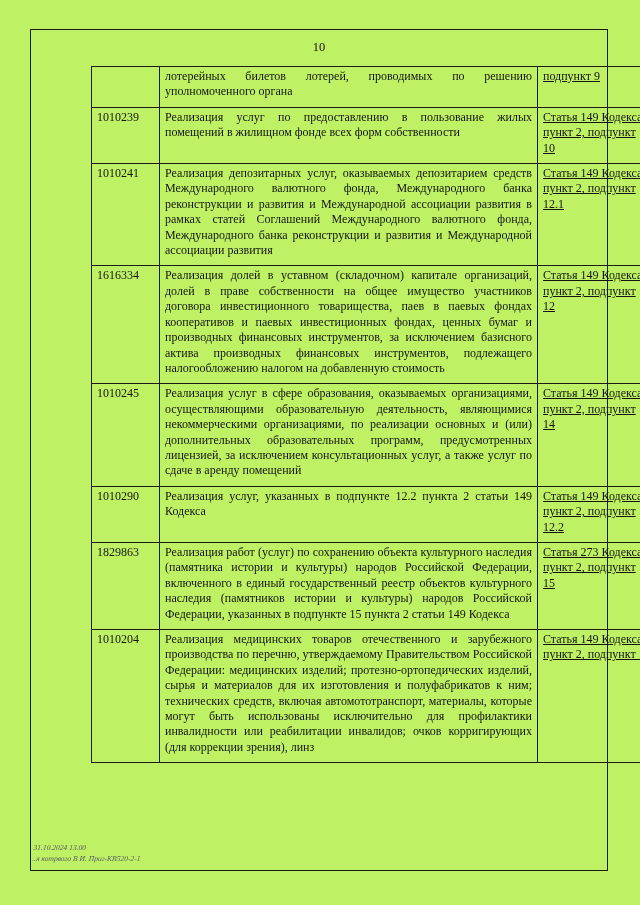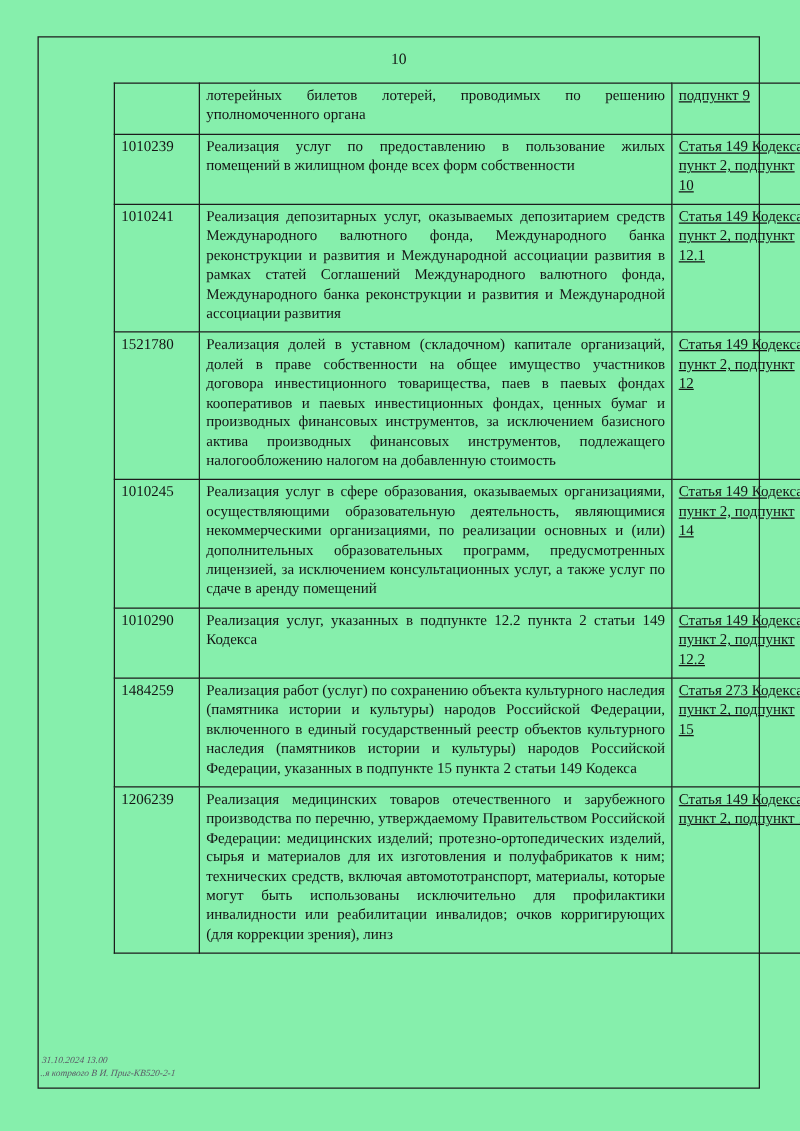--- a/index.html
+++ b/index.html
@@ -11,21 +11,21 @@
     width: 640px;
     height: 905px;
     position: relative;
     overflow: hidden;
     font-family: "Liberation Serif", serif;
     color: #141414;
   }
   .sheet {
     position: absolute;
     inset: 0;
-    background: #86efac;
+    background: #bef264;
   }
   .frame {
     position: absolute;
     left: 30px;
     top: 29px;
     width: 578px;
     height: 842px;
     border: 1.5px solid #1c1c1c;
     box-sizing: border-box;
   }
@@ -90,45 +90,45 @@
   </tr>
 
   <tr>
     <td class="col-code">1010241</td>
     <td class="col-desc">Реализация депозитарных услуг, оказываемых депозитарием средств Международного валютного фонда, Международного банка реконструкции и развития и Международной ассоциации развития в рамках статей Соглашений Международного валютного фонда, Международного банка реконструкции и развития и Международной ассоциации развития</td>
     <td class="col-ref">Статья 149 Кодекса, пункт 2, подпункт 12.1</td>
   </tr>
 
 
   <tr>
-    <td class="col-code">1521780</td>
+    <td class="col-code">1616334</td>
     <td class="col-desc">Реализация долей в уставном (складочном) капитале организаций, долей в праве собственности на общее имущество участников договора инвестиционного товарищества, паев в паевых фондах кооперативов и паевых инвестиционных фондах, ценных бумаг и производных финансовых инструментов, за исключением базисного актива производных финансовых инструментов, подлежащего налогообложению налогом на добавленную стоимость</td>
     <td class="col-ref">Статья 149 Кодекса, пункт 2, подпункт 12</td>
   </tr>
 
   <tr>
     <td class="col-code">1010245</td>
     <td class="col-desc">Реализация услуг в сфере образования, оказываемых организациями, осуществляющими образовательную деятельность, являющимися некоммерческими организациями, по реализации основных и (или) дополнительных образовательных программ, предусмотренных лицензией, за исключением консультационных услуг, а также услуг по сдаче в аренду помещений</td>
     <td class="col-ref">Статья 149 Кодекса, пункт 2, подпункт 14</td>
   </tr>
 
   <tr>
     <td class="col-code">1010290</td>
     <td class="col-desc">Реализация услуг, указанных в подпункте 12.2 пункта 2 статьи 149 Кодекса</td>
     <td class="col-ref">Статья 149 Кодекса, пункт 2, подпункт 12.2</td>
   </tr>
 
   <tr>
-    <td class="col-code">1484259</td>
+    <td class="col-code">1829863</td>
     <td class="col-desc">Реализация работ (услуг) по сохранению объекта культурного наследия (памятника истории и культуры) народов Российской Федерации, включенного в единый государственный реестр объектов культурного наследия (памятников истории и культуры) народов Российской Федерации, указанных в подпункте 15 пункта 2 статьи 149 Кодекса</td>
     <td class="col-ref">Статья 273 Кодекса, пункт 2, подпункт 15</td>
   </tr>
 
   <tr>
-    <td class="col-code">1206239</td>
+    <td class="col-code">1010204</td>
     <td class="col-desc">Реализация медицинских товаров отечественного и зарубежного производства по перечню, утверждаемому Правительством Российской Федерации: медицинских изделий; протезно-ортопедических изделий, сырья и материалов для их изготовления и полуфабрикатов к ним; технических средств, включая автомототранспорт, материалы, которые могут быть использованы исключительно для профилактики инвалидности или реабилитации инвалидов; очков корригирующих (для коррекции зрения), линз</td>
     <td class="col-ref">Статья 149 Кодекса, пункт 2, подпункт 1</td>
   </tr>
 </tbody>
     </table>
 
     <div class="footer">
       <div>31.10.2024 13.00</div>
       <div>..я котрвого В И. Приг-КВ520-2-1</div>
     </div>

